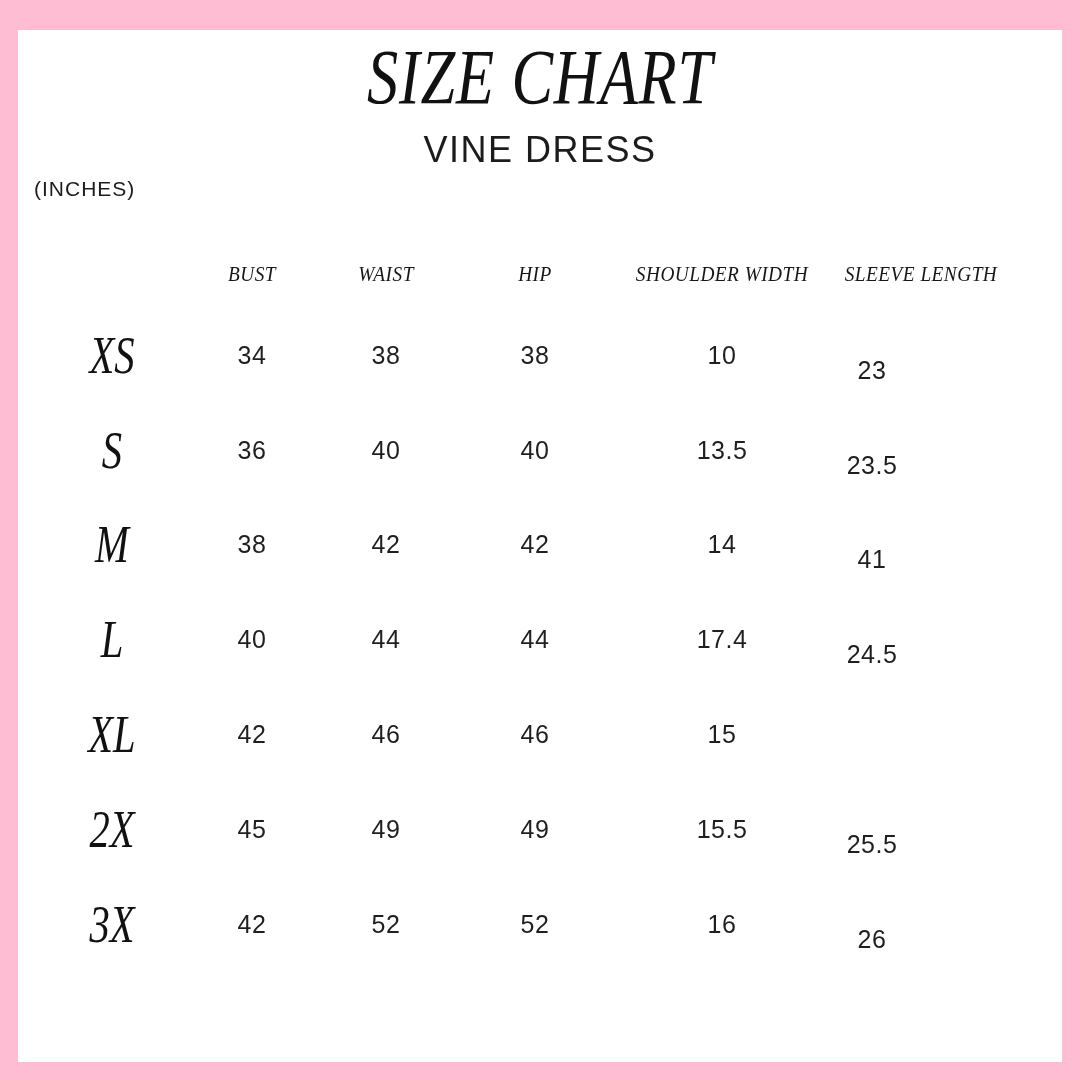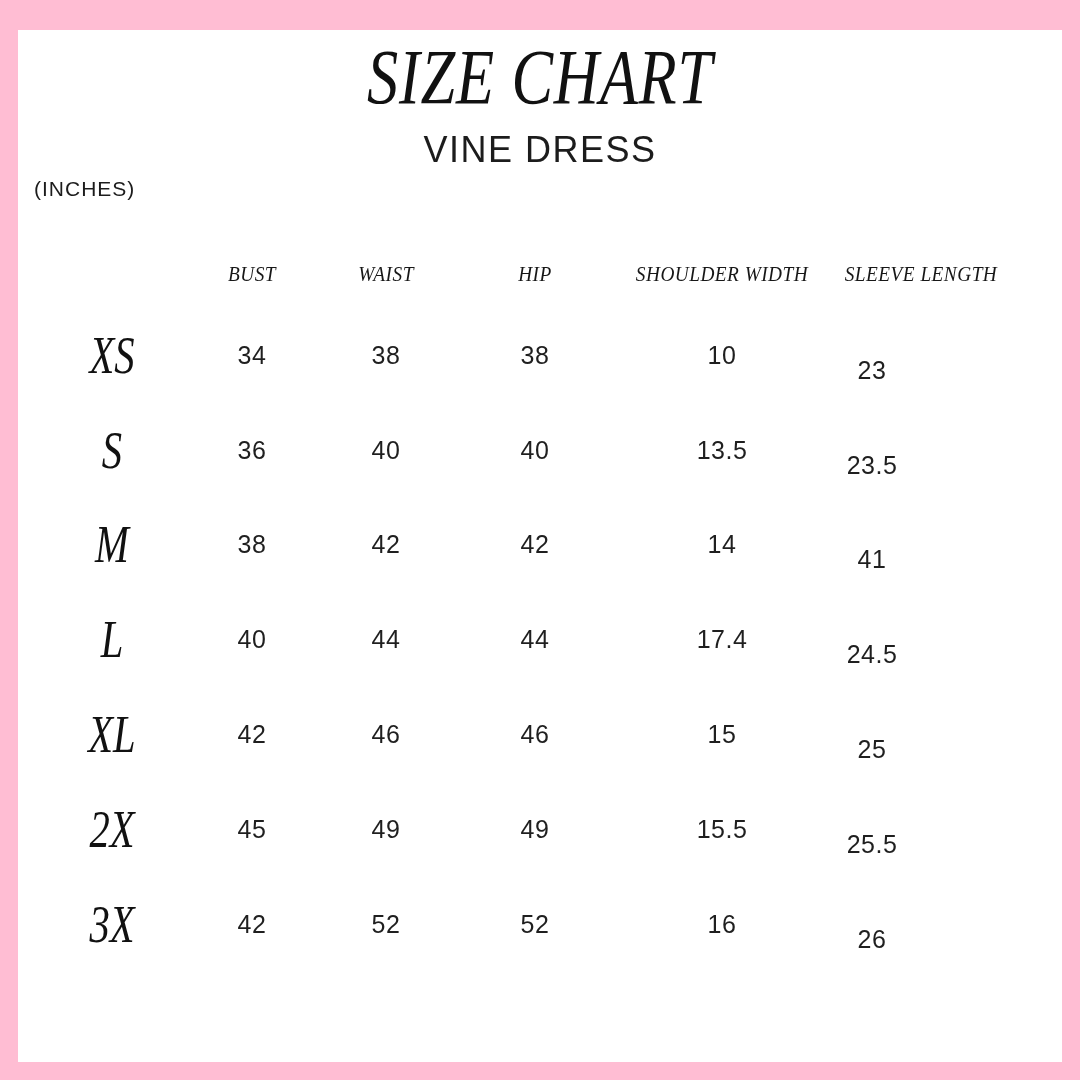--- a/index.html
+++ b/index.html
@@ -153,21 +153,20 @@
         <div class="cell val">17.4</div>
         <div class="cell val sleeve-val">24.5</div>
       </div>
 
       <div class="row">
         <div class="cell size-label">XL</div>
         <div class="cell val">42</div>
         <div class="cell val">46</div>
         <div class="cell val">46</div>
         <div class="cell val">15</div>
-        <div class="cell val sleeve-val">25</div>
       </div>
 
       <div class="row">
         <div class="cell size-label">2X</div>
         <div class="cell val">45</div>
         <div class="cell val">49</div>
         <div class="cell val">49</div>
         <div class="cell val">15.5</div>
         <div class="cell val sleeve-val">25.5</div>
       </div>

